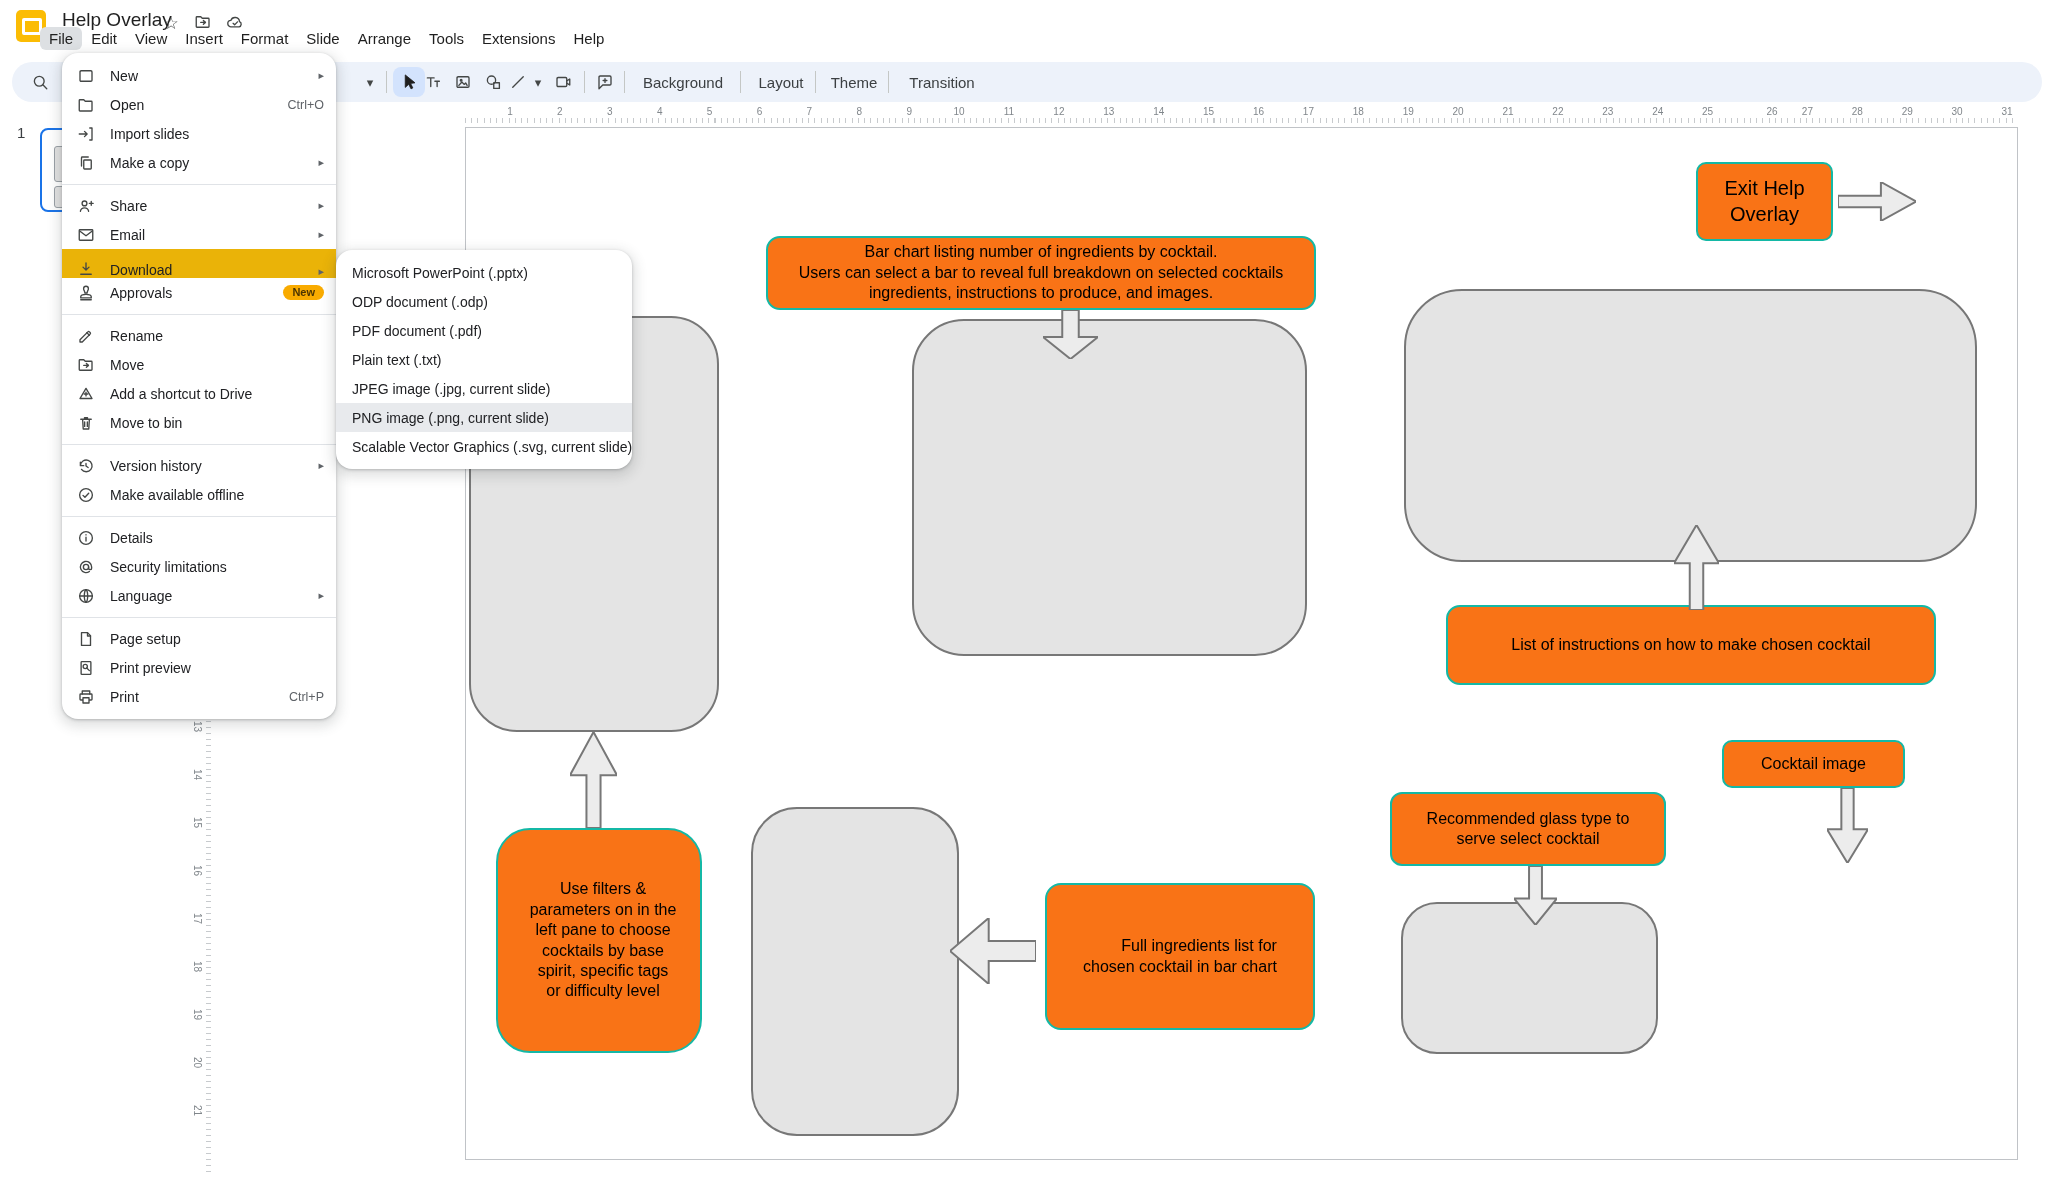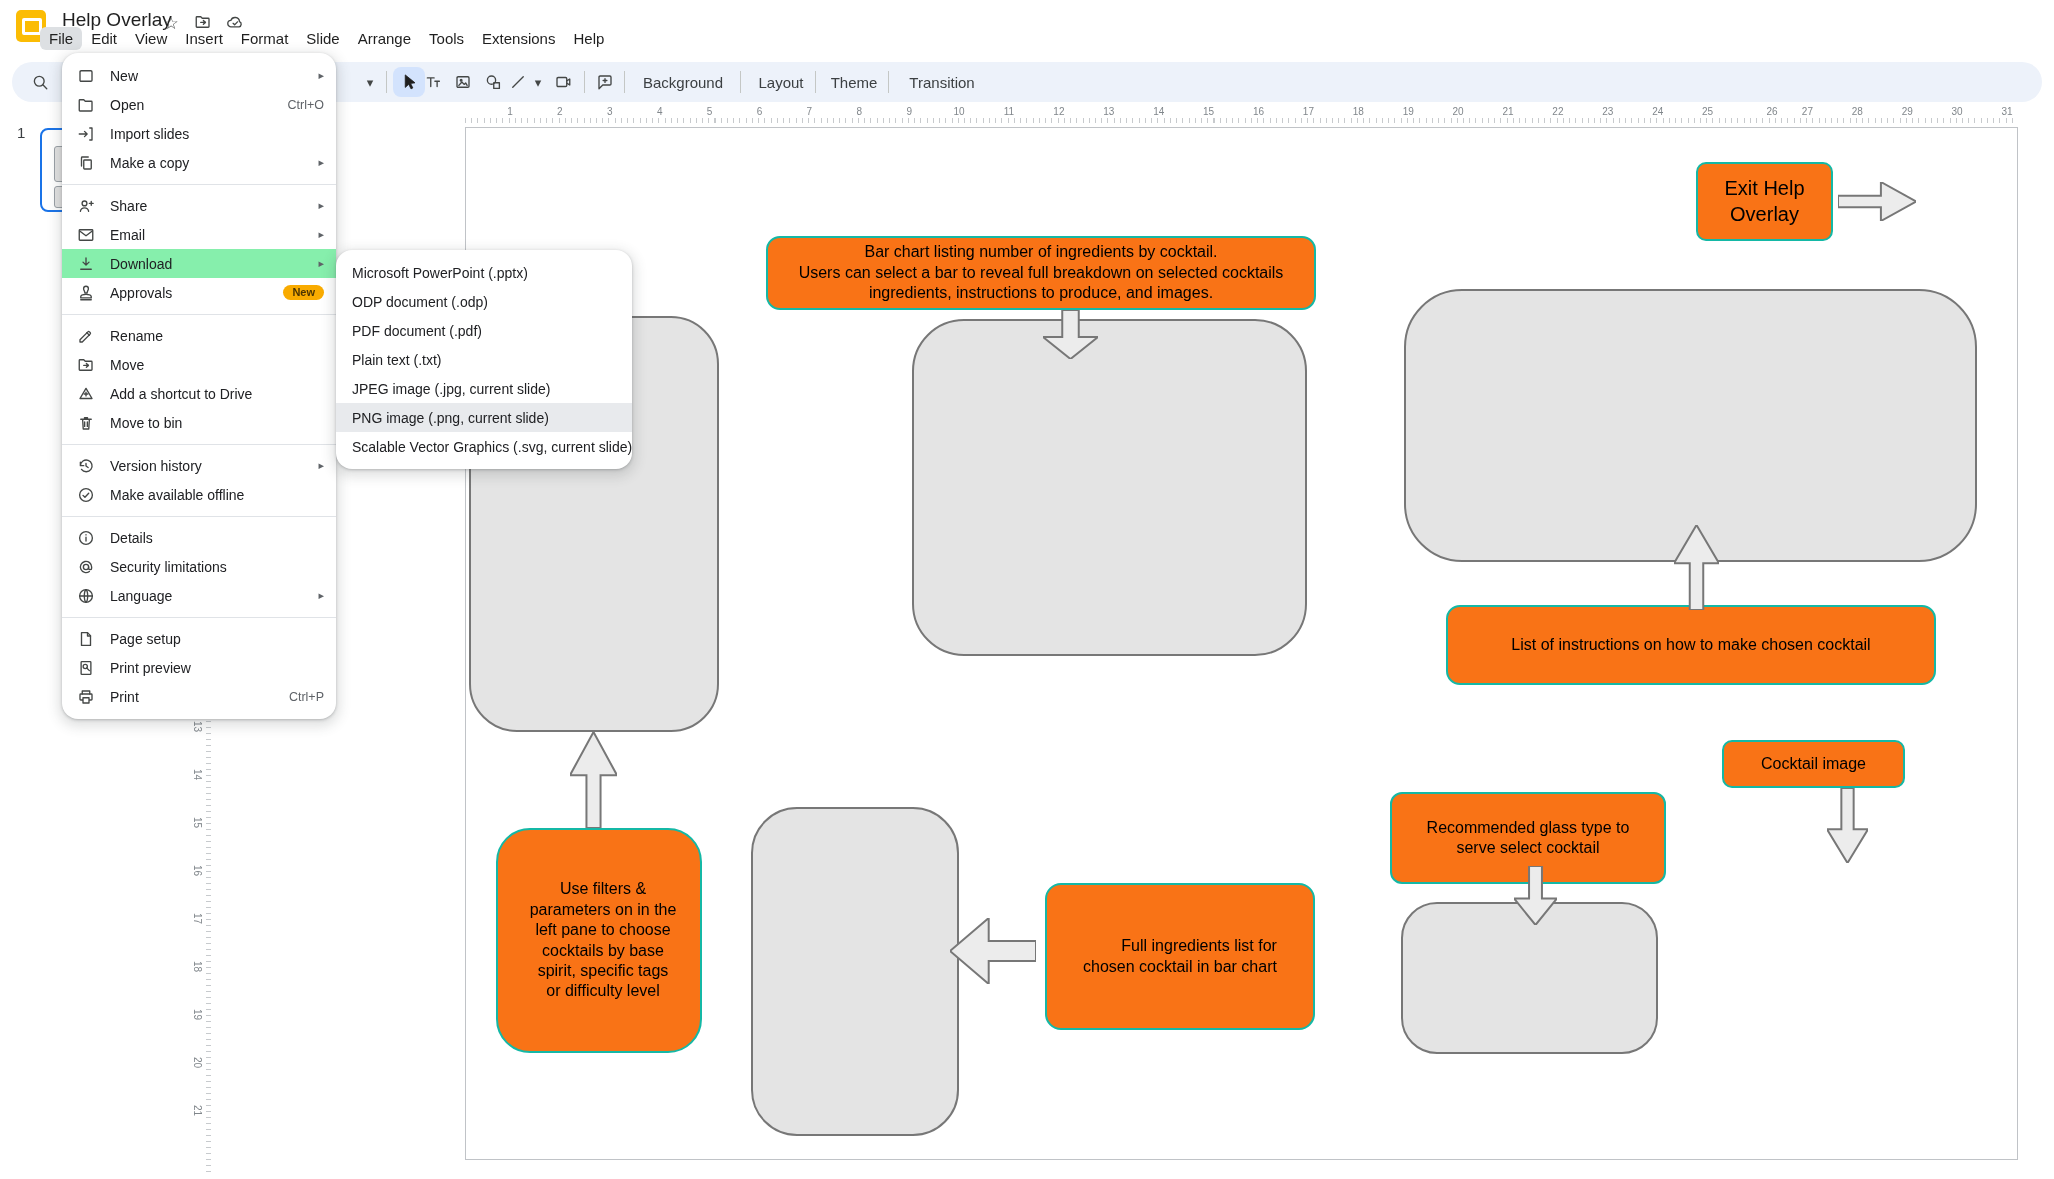--- a/index.html
+++ b/index.html
@@ -51,21 +51,21 @@
     font-size:16px; line-height:1.28; white-space:pre-line; padding:4px; }
   .arrow { position:absolute; }
   .arrow polygon { fill:#ececec; stroke:#777; stroke-width:2; vector-effect:non-scaling-stroke; }
 
   
   .card { position:absolute; background:#fff; border-radius:16px; padding:8px 0;
     box-shadow:0 1px 3px rgba(60,64,67,.3), 0 4px 12px 4px rgba(60,64,67,.15); z-index:50; }
   #file-menu { left:62px; top:53px; width:274px; }
   #download-submenu { left:336px; top:250px; width:296px; z-index:51; }
   .menu-row { height:29px; display:flex; align-items:center; padding:0 12px 0 15px; cursor:default; }
-  .menu-row.hl { background:#86efac; }
+  .menu-row.hl { background:#eab308;align-items:flex-end; }
   .mi { width:18px; height:18px; margin-right:15px; flex:none; display:flex; align-items:center; }
   .ml { font-size:14px; color:#202124; flex:1; white-space:nowrap; }
   .sc { font-size:12.5px; color:#5f6368; margin-left:12px; }
   .sub { font-size:11px; color:#5f6368; margin-left:12px; }
   .badge { background:#f9ab00; color:#4d3500; font-size:11px; font-weight:bold;
     border-radius:8px; padding:1px 9px 2px; margin-left:12px; }
   .menu-divider { border-top:1px solid #e0e3e7; margin:6.5px 0; }
   .smenu-row { height:29px; display:flex; align-items:center; padding:0 10px 0 16px; }
   .smenu-row.hl { background:#e8eaed; }
   .sml { font-size:14px; color:#202124; white-space:nowrap; }
@@ -216,21 +216,21 @@
   <div class="rect" style="left:285px; top:679px; width:208px; height:329px; border-radius:46px;"></div>
   <div class="rect" style="left:935px; top:774px; width:257px; height:152px; border-radius:36px;"></div>
 
   <div class="note" style="left:1230px; top:34px; width:137px; height:79px; border-radius:10px; font-size:20px;">Exit Help
 Overlay</div>
   <div class="note" style="left:300px; top:108px; width:550px; height:74px; border-radius:14px;">Bar chart listing number of ingredients by cocktail.
 Users can select a bar to reveal full breakdown on selected cocktails
 ingredients, instructions to produce, and images.</div>
   <div class="note" style="left:980px; top:477px; width:490px; height:80px; border-radius:14px;">List of instructions on how to make chosen cocktail</div>
   <div class="note" style="left:1256px; top:612px; width:183px; height:48px; border-radius:10px;">Cocktail image</div>
-  <div class="note" style="left:924px; top:664px; width:276px; height:92px; border-radius:12px;">Recommended glass type to
+  <div class="note" style="left:924px; top:664px; width:276px; height:74px; border-radius:12px;">Recommended glass type to
 serve select cocktail</div>
   <div class="note" style="left:30px; top:700px; width:206px; height:225px; border-radius:34px;padding-left:12px;">Use filters &amp;
 parameters on in the
 left pane to choose
 cocktails by base
 spirit, specific tags
 or difficulty level</div>
   <div class="note" style="left:579px; top:755px; width:270px; height:147px; border-radius:16px;text-align:right;">Full ingredients list for
 chosen cocktail in bar chart</div>
 

